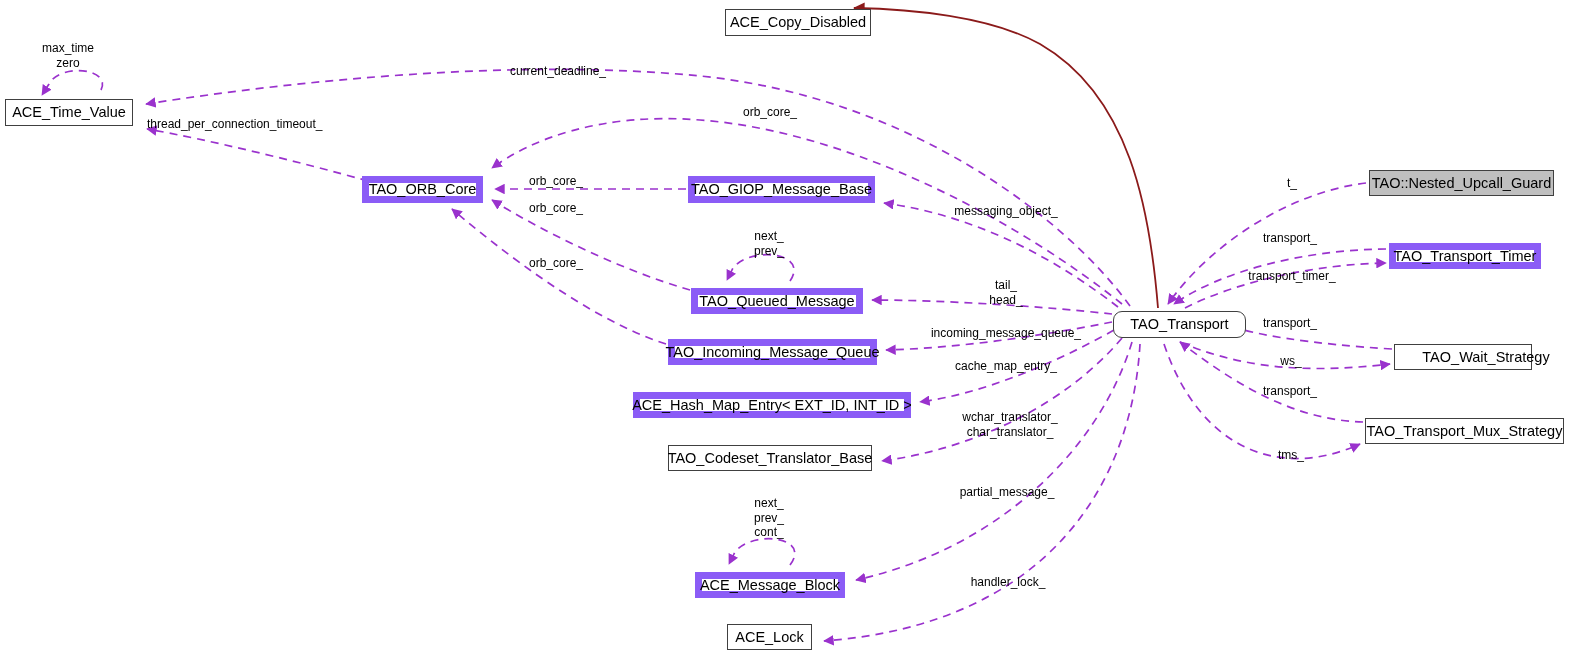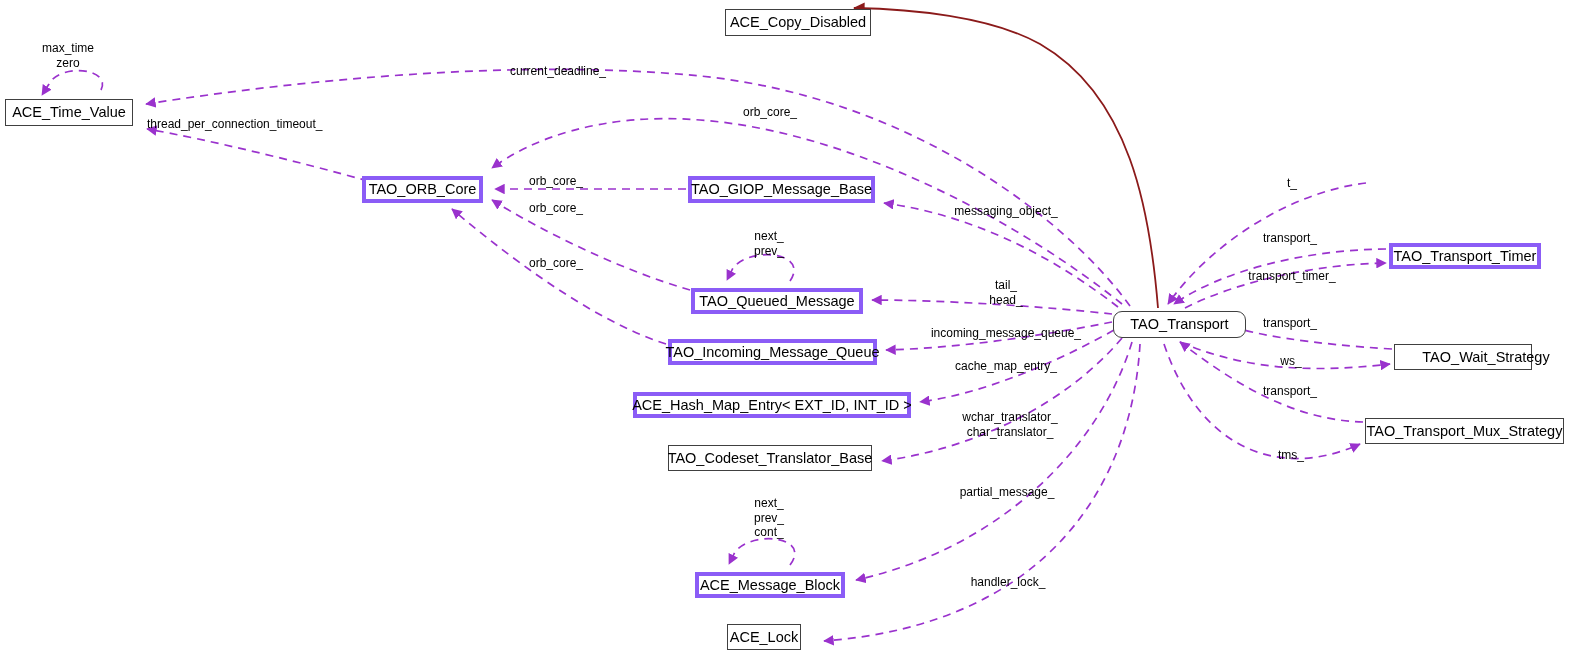--- a/index.html
+++ b/index.html
@@ -30,21 +30,21 @@
     justify-content: center;
     white-space: nowrap;
     font-size: 14.5px;
     color: #000000;
     background: #ffffff;
     border: 1px solid #404040;
     line-height: 1;
     letter-spacing: 0px;
   }
   .node.red {
-    border: 4px solid #8b5cf6;
+    border: 7px solid #8b5cf6;
   }
   .node.highlight {
     background: #bfbfbf;
     border: 1px solid #404040;
   }
   .edge-label {
     position: absolute;
     font-size: 12px;
     color: #000000;
     white-space: nowrap;
@@ -148,28 +148,31 @@
   </div>
 
   <div class="node" style="left:668px; top:445px; width:204px; height:26px;">
     <span>TAO_Codeset_Translator_Base</span>
   </div>
 
   <div class="node red" style="left:695px; top:572px; width:150px; height:26px;">
     <span>ACE_Message_Block</span>
   </div>
 
-  <div class="node" style="left:727px; top:624px; width:74px; height:26px;text-align:center;">
+  <div class="node" style="left:727px; top:624px; width:85px; height:26px;text-align:center;">
     <span>ACE_Lock</span>
   </div>
 
   <div class="node" style="left:1113px; top:311px; width:133px; height:27px;border-radius:9px;">
     <span>TAO_Transport</span>
   </div>
 
+  <div class="node highlight" style="left:1369px; top:170px; width:185px; height:26px;">
+    <span>TAO::Nested_Upcall_Guard</span>
+  </div>
 
   <div class="node red" style="left:1389px; top:243px; width:152px; height:26px;">
     <span>TAO_Transport_Timer</span>
   </div>
 
   <div class="node" style="left:1394px; top:344px; width:138px; height:26px;padding-left:46px;">
     <span>TAO_Wait_Strategy</span>
   </div>
 
   <div class="node" style="left:1365px; top:418px; width:199px; height:26px;">

